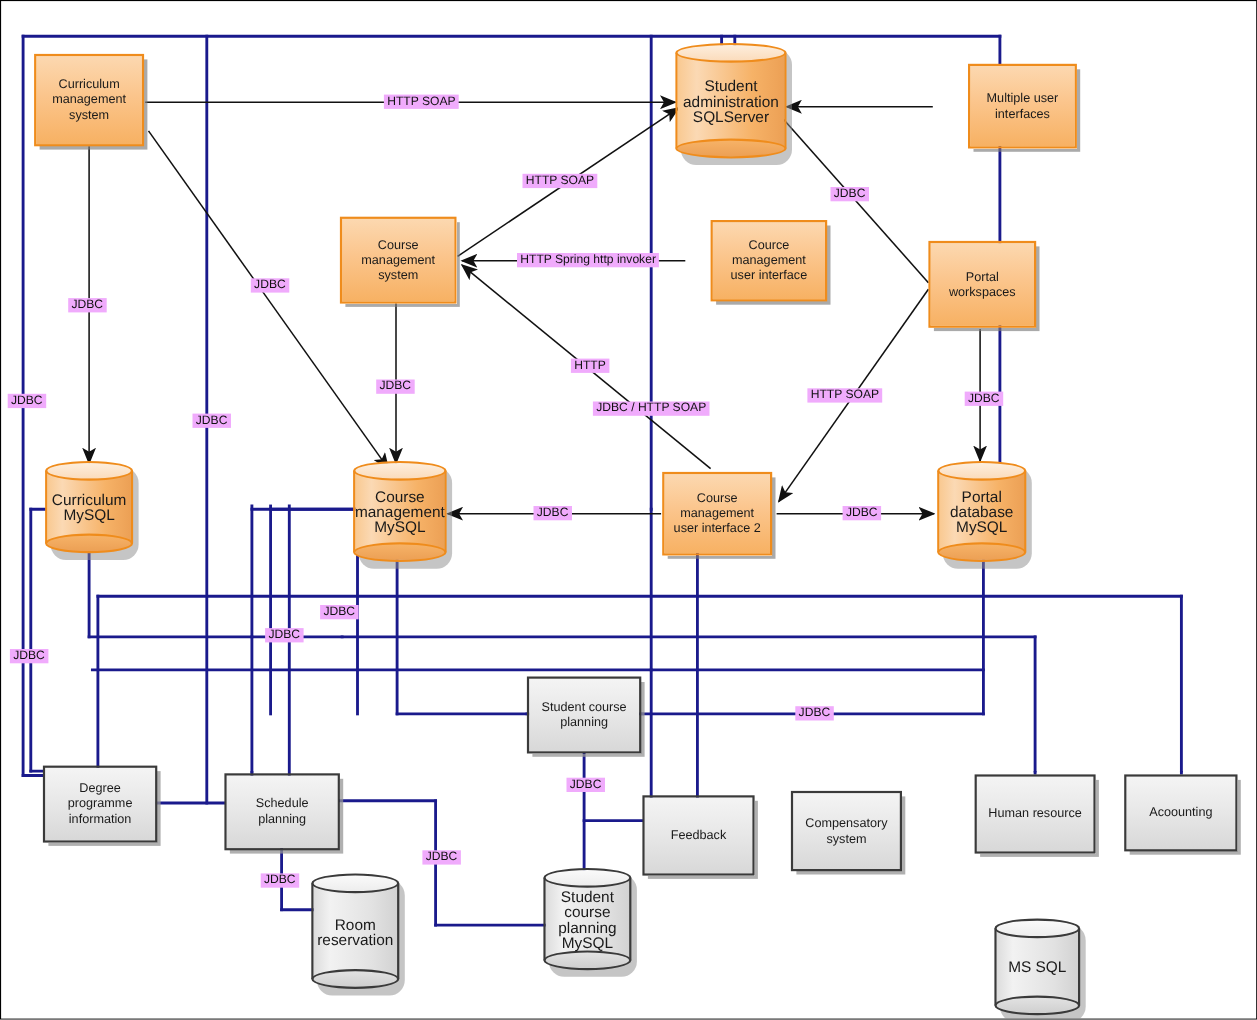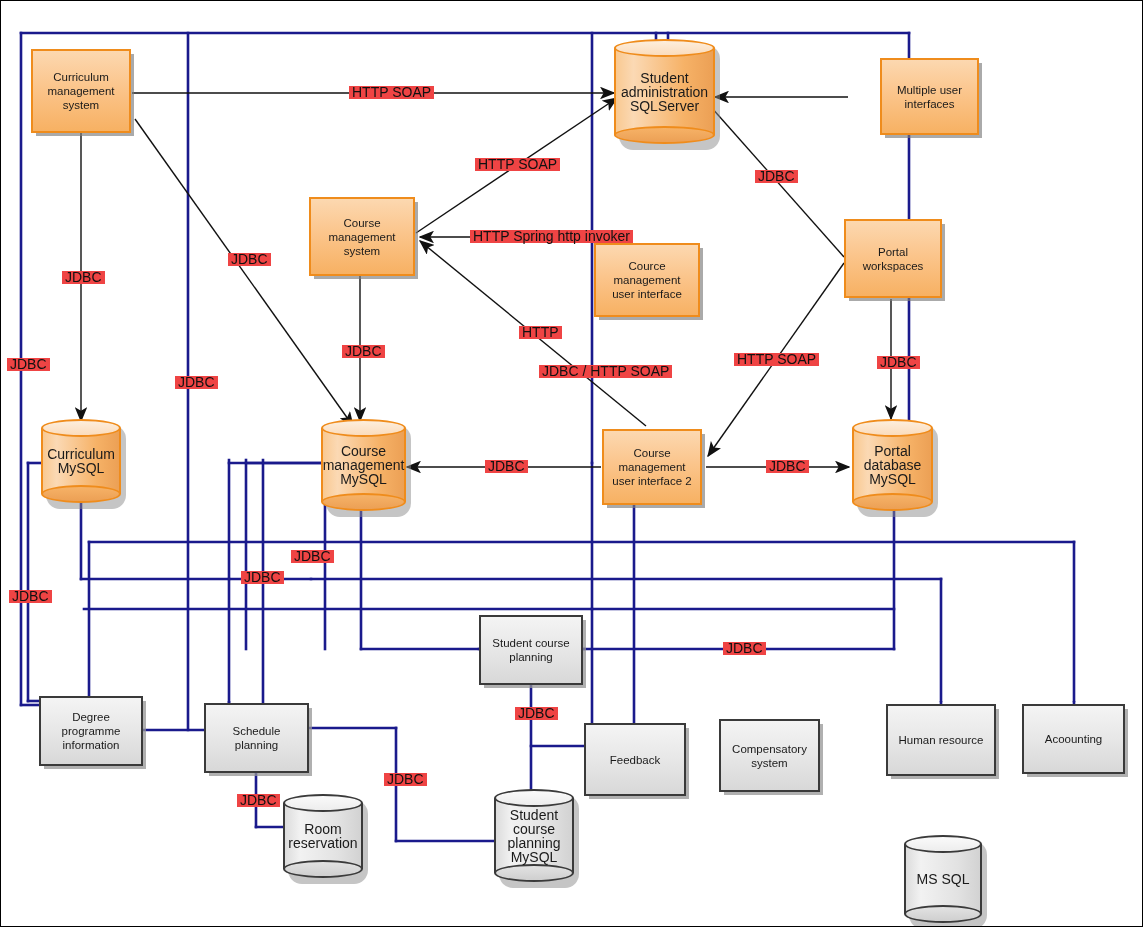--- a/index.html
+++ b/index.html
@@ -51,21 +51,21 @@
                border-left:2px solid #3a3a3a;border-right:2px solid #3a3a3a;}
   .cyl-g .top{background:linear-gradient(180deg,#fafafa,#ededed);border:2px solid #3a3a3a;z-index:2;}
   .cyl-g .bot{background:linear-gradient(180deg,#e2e2e2,#cfcfcf);border:2px solid #3a3a3a;z-index:1;}
 
   .cyl .shadow{position:absolute;left:5px;top:6px;right:-5px;bottom:-6px;
                background:rgba(140,140,140,.5);border-radius:0 0 0 0;z-index:0;}
   .cyl-o .shadow{border-radius:14px;}
   .cyl-g .shadow{border-radius:14px;}
 
   
-  .elabel{position:absolute;font-size:14px;color:#111;background:#ef4444;
+  .elabel{position:absolute;font-size:11px;color:#111;background:#f0abfc;
           padding:0 3px;white-space:nowrap;line-height:13px;z-index:6;}
 </style>
 </head>
 <body>
 
 <div id="canvas">
 
   <svg id="wires" viewBox="0 0 1143 927">
     <defs>
       <marker id="ar" markerWidth="11" markerHeight="9" refX="10" refY="4.5" orient="auto">
@@ -191,21 +191,21 @@
     <span class="lbl">Multiple user
 interfaces</span>
   </div>
 
   <div class="node rect-o" style="left:308px;top:196px;width:106px;height:79px;">
     <span class="lbl">Course
 management
 system</span>
   </div>
 
-  <div class="node rect-o" style="left:593px;top:199px;width:106px;height:74px;margin-top:43px;">
+  <div class="node rect-o" style="left:645px;top:199px;width:106px;height:74px;">
     <span class="lbl">Cource
 management
 user interface</span>
   </div>
 
   <div class="node rect-o" style="left:843px;top:218px;width:98px;height:79px;">
     <span class="lbl">Portal
 workspaces</span>
   </div>
 
@@ -270,21 +270,21 @@
   </div>
 
   <div class="node rect-g" style="left:885px;top:703px;width:110px;height:72px;">
     <span class="lbl">Human resource</span>
   </div>
 
   <div class="node rect-g" style="left:1021px;top:703px;width:103px;height:70px;">
     <span class="lbl">Acoounting</span>
   </div>
 
-  <div class="cyl cyl-g" style="left:282px;top:793px;width:80px;height:84px;">
+  <div class="cyl cyl-g" style="left:282px;top:793px;width:80px;height:105px;">
     <div class="shadow"></div>
     <div class="body"></div>
     <div class="bot"></div>
     <div class="top"></div>
     <div class="txt">Room
 reservation</div>
   </div>
 
   <div class="cyl cyl-g" style="left:493px;top:788px;width:80px;height:93px;">
     <div class="shadow"></div>

